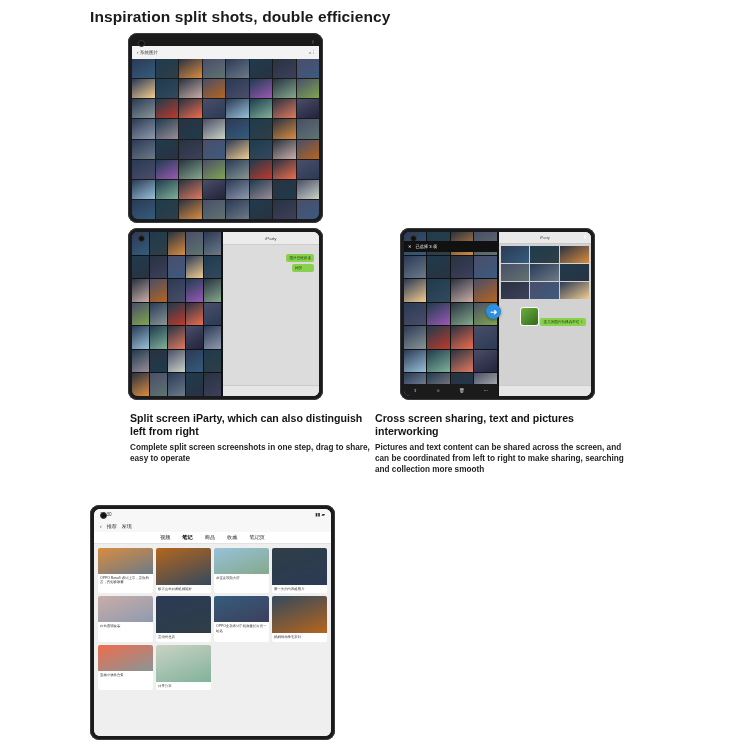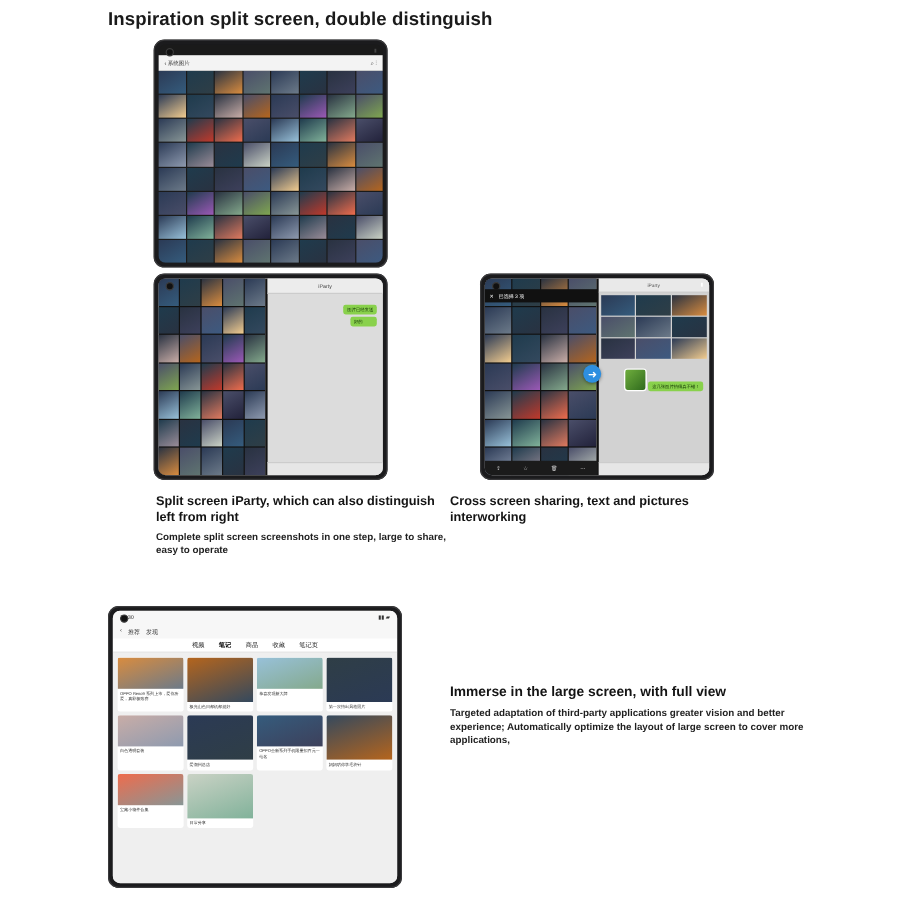--- a/index.html
+++ b/index.html
@@ -171,21 +171,21 @@
   .card .thumb{width:100%;display:block;}
   .card .cap-t{padding:2px;line-height:1.25;}
 
   #call4{left:375px;top:570px;width:300px;}
 </style>
 </head>
 <body>
 
 <div class="page">
 
-  <div class="heading">Inspiration split screen, double distinguish</div>
+  <div class="heading">Inspiration split shots, double efficiency</div>
 
   <div class="device" id="dev1">
     <div class="screen">
       <div class="dot-cam"></div>
       <div class="statusbar">
         <span></span>
         <span>▮</span>
       </div>
       <div class="topbar">
         <span>‹&nbsp;<span>系统图片</span></span>
@@ -309,21 +309,21 @@
         <div class="chat-head">iParty</div>
         <div class="bubble b1">图片已经发送</div>
         <div class="bubble b2">好的</div>
         <div class="chat-foot"></div>
       </div>
     </div>
   </div>
 
   <div class="cap" id="cap2">
     <div class="cap-title">Split screen iParty, which can also distinguish left from right</div>
-    <div class="cap-body">Complete split screen screenshots in one step, large to share, easy to operate</div>
+    <div class="cap-body">Complete split screen screenshots in one step, drag to share, easy to operate</div>
   </div>
 
   <div class="device" id="dev3">
     <div class="screen">
       <div class="dot-cam"></div>
       <div class="statusbar dark">
           <span></span>
           <span>▮</span>
         </div>
       <div class="topbar-3">
@@ -384,20 +384,21 @@
         <span>⇪</span>
         <span>☆</span>
         <span>🗑</span>
         <span>⋯</span>
       </div>
     </div>
   </div>
 
   <div class="cap" id="cap3">
     <div class="cap-title">Cross screen sharing, text and pictures interworking</div>
+    <div class="cap-body">Pictures and text content can be shared across the screen, and can be coordinated from left to right to make sharing, searching and collection more smooth</div>
   </div>
 
   <div class="device" id="dev4">
     <div class="screen">
       <div class="dot-cam"></div>
       <div class="t4-status">
         <span>19:30</span>
         <span>▮▮ ▰</span>
       </div>
       <div class="t4-nav">
@@ -450,18 +451,14 @@
             <div class="cap-t">宝藏小物件合集</div>
           </div>
           <div class="card">
             <div class="thumb" style="height: 37px; background: linear-gradient(160deg, rgb(202, 210, 197), rgb(129, 178, 154));"></div>
             <div class="cap-t">日常分享</div>
           </div>
         </div>
     </div>
   </div>
 
-  <div class="callout" id="call4">
-    <div class="c-title">Immerse in the large screen, with full view</div>
-    <div class="c-body">Targeted adaptation of third-party applications greater vision and better experience; Automatically optimize the layout of large screen to cover more applications,</div>
-  </div>
 
 </div>
 
 </body></html>

